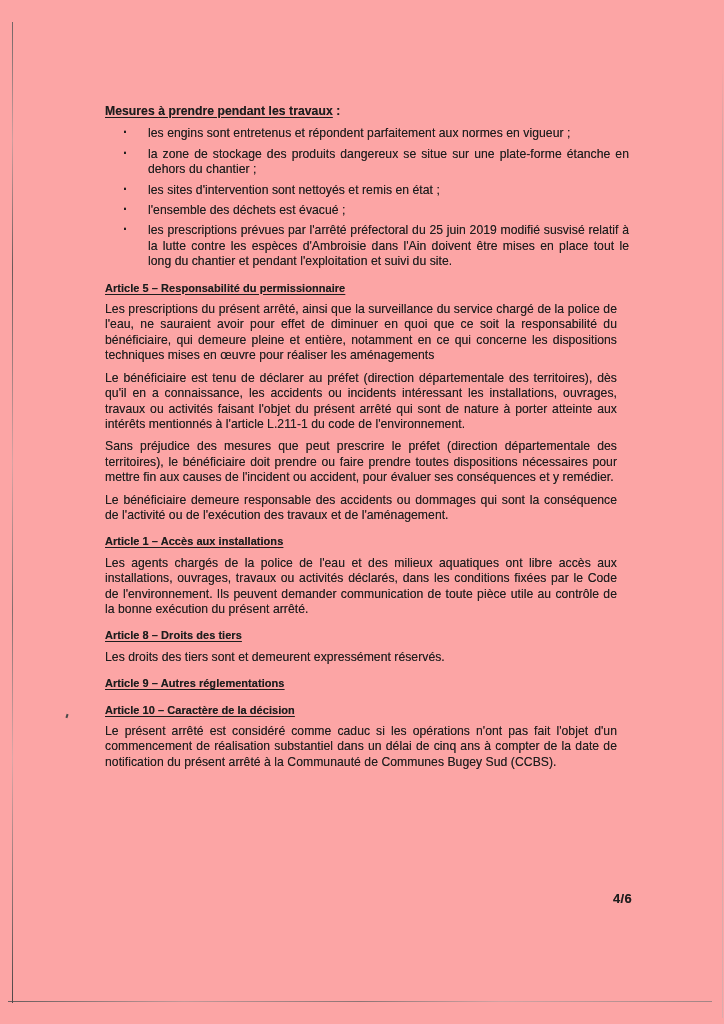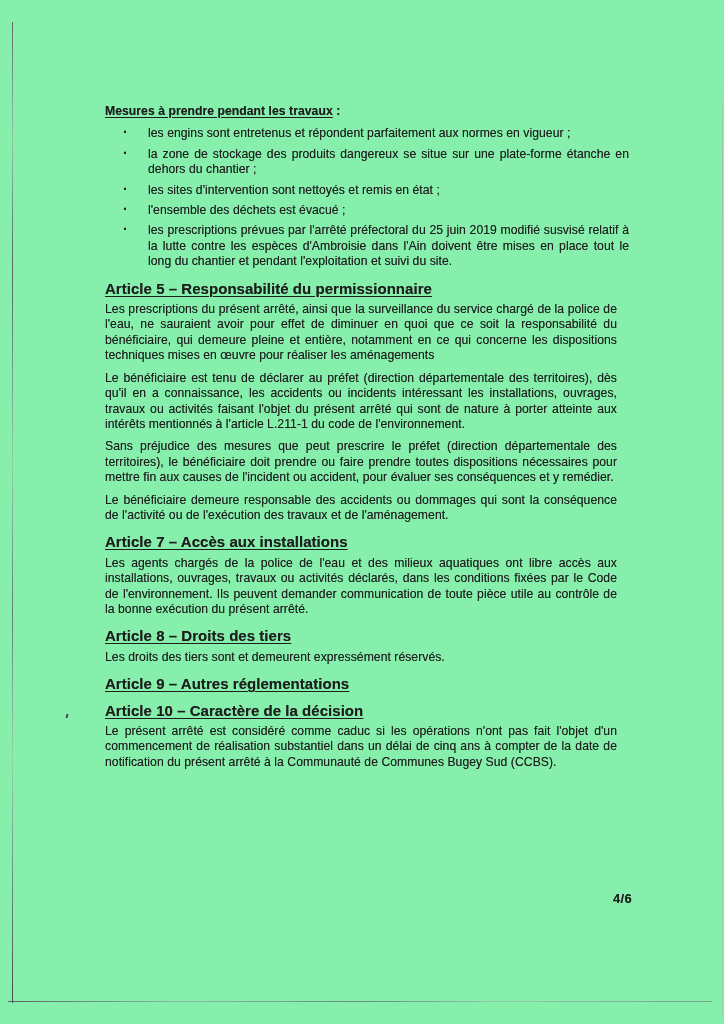--- a/index.html
+++ b/index.html
@@ -11,21 +11,21 @@
     width: 724px;
     height: 1024px;
     position: relative;
     overflow: hidden;
     font-family: "Liberation Sans", sans-serif;
     color: #1d1d1d;
   }
   .page {
     position: absolute;
     inset: 0;
-    background: #86efac;
+    background: #fca5a5;
   }
   
   .scan-left {
     position: absolute;
     left: 12px;
     top: 22px;
     width: 1.4px;
     height: 981px;
     background: linear-gradient(180deg,
       rgba(90,90,90,.85), rgba(150,150,150,.45) 12%,
@@ -97,21 +97,21 @@
   }
   ul.bullets li::before {
     content: "\00B7";
     position: absolute;
     left: 18px;
     top: -1px;
     font-size: 14px;
     font-weight: 700;
   }
   .article h3 {
-    font-size: 15px;
+    font-size: 11px;
     font-weight: bold;
     margin: 11px 0 6px 0;
     text-decoration: underline;
     text-underline-offset: 2px;
     text-decoration-thickness: 1px;
     text-align: left;
   }
   .article p {
     margin: 0 16px 7px 0;
   }
@@ -152,21 +152,21 @@
       <p>Les prescriptions du présent arrêté, ainsi que la surveillance du service chargé de la police de l'eau, ne sauraient avoir pour effet de diminuer en quoi que ce soit la responsabilité du bénéficiaire, qui demeure pleine et entière, notamment en ce qui concerne les dispositions techniques mises en œuvre pour réaliser les aménagements</p>
     </section>
 
     <section class="article">
       <p>Le bénéficiaire est tenu de déclarer au préfet (direction départementale des territoires), dès qu'il en a connaissance, les accidents ou incidents intéressant les installations, ouvrages, travaux ou activités faisant l'objet du présent arrêté qui sont de nature à porter atteinte aux intérêts mentionnés à l'article L.211-1 du code de l'environnement.</p>
       <p>Sans préjudice des mesures que peut prescrire le préfet (direction départementale des territoires), le bénéficiaire doit prendre ou faire prendre toutes dispositions nécessaires pour mettre fin aux causes de l'incident ou accident, pour évaluer ses conséquences et y remédier.</p>
       <p>Le bénéficiaire demeure responsable des accidents ou dommages qui sont la conséquence de l'activité ou de l'exécution des travaux et de l'aménagement.</p>
     </section>
 
     <section class="article">
-      <h3>Article 7 – Accès aux installations</h3>
+      <h3>Article 1 – Accès aux installations</h3>
       <p>Les agents chargés de la police de l'eau et des milieux aquatiques ont libre accès aux installations, ouvrages, travaux ou activités déclarés, dans les conditions fixées par le Code de l'environnement. Ils peuvent demander communication de toute pièce utile au contrôle de la bonne exécution du présent arrêté.</p>
     </section>
 
     <section class="article">
       <h3>Article 8 – Droits des tiers</h3>
       <p>Les droits des tiers sont et demeurent expressément réservés.</p>
     </section>
 
     <section class="article">
       <h3>Article 9 – Autres réglementations</h3>

